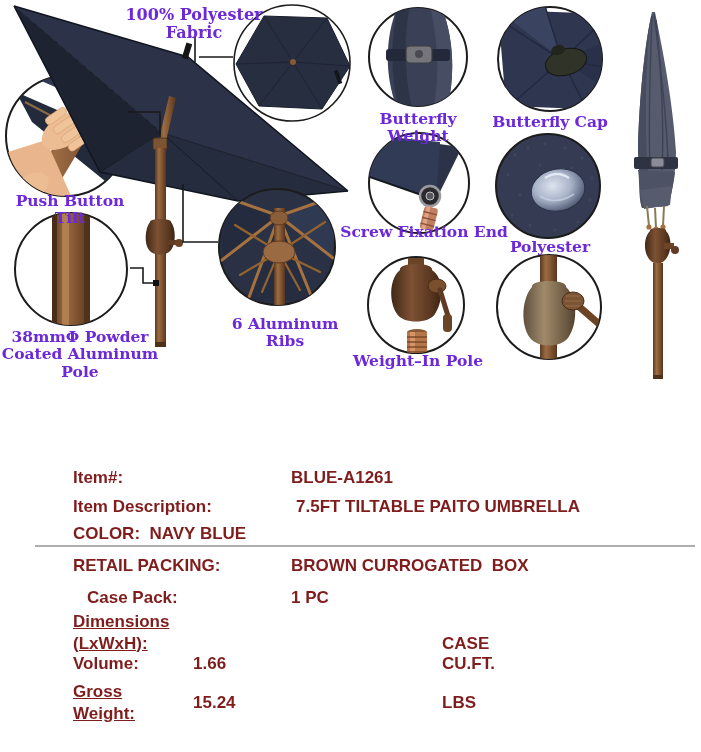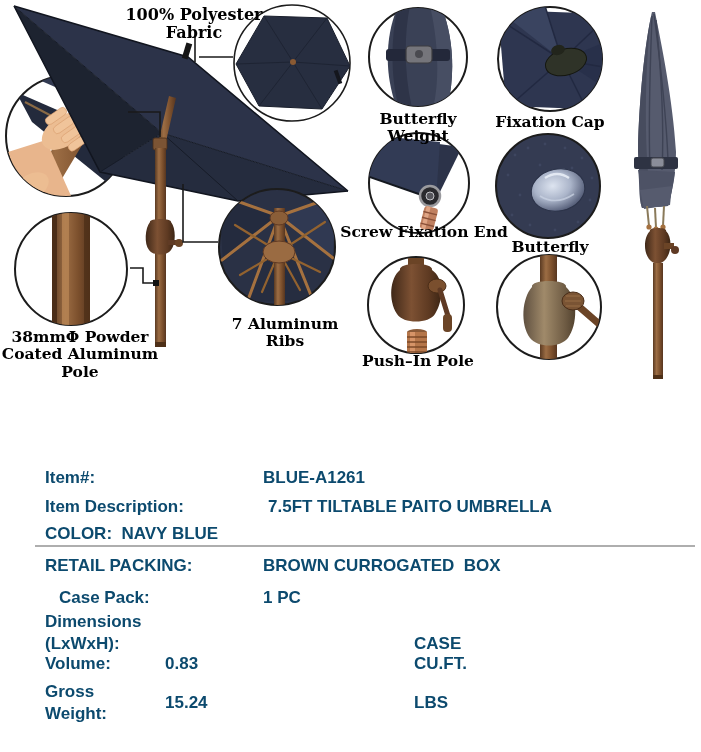--- a/index.html
+++ b/index.html
@@ -1,23 +1,23 @@
 <!DOCTYPE html>
 <html><head>
 <meta charset="utf-8">
 <style>
   html,body{margin:0;padding:0;background:#fff;}
   body{width:701px;height:752px;overflow:hidden;}
   .page{position:relative;width:701px;height:752px;background:#fff;font-family:"Liberation Sans",sans-serif;}
   .gfx{position:absolute;left:0;top:0;}
   .dlbl{position:absolute;font-family:"DejaVu Serif",serif;font-weight:bold;
-        font-size:15.5px;line-height:1.12;color:#000000;text-align:center;}
+        font-size:15.5px;line-height:1.12;color:#6d28d9;text-align:center;}
   .t{position:absolute;font-family:"Liberation Sans",sans-serif;font-weight:bold;
-     font-size:17px;color:#0c4a6e;line-height:1.28;white-space:pre;}
-  .t.wrap{white-space:normal;}
+     font-size:17px;color:#7f1d1d;line-height:1.28;white-space:pre;margin-left:28px;}
+  .t.wrap{white-space:normal;text-decoration:underline;}
   .divider{position:absolute;left:35px;top:545px;width:660px;height:2px;background:#aeaeae;}
 </style>
 </head>
 <body>
 
 <div class="page">
 
   <svg class="gfx" width="701" height="398" viewBox="0 0 701 398">
     <defs>
       <linearGradient id="gPole" x1="0" y1="0" x2="1" y2="0">
@@ -316,27 +316,28 @@
       <circle cx="663" cy="227" r="2.6" fill="#a5713f"></circle>
       <path d="M650,231 C648,227 668,227 666,231 C672,237 672,251 666,259 C661,265 654,265 649,259 C643,251 644,237 650,231 Z" fill="url(#gHousing)"></path>
       <rect x="664" y="243" width="10" height="6" fill="#6b4426"></rect>
       <circle cx="675" cy="250" r="4" fill="#5f3a24"></circle>
       <rect x="653" y="263" width="10" height="116" fill="url(#gPole)"></rect>
       <rect x="653" y="375" width="10" height="4" fill="#4e3018"></rect>
     </g>
   </svg>
 
   <div class="dlbl" style="left:124px;top:6px;width:140px;font-size:16px;">100% Polyester Fabric</div>
+  <div class="dlbl" style="left:5px;top:192px;width:130px;">Push Button Tilt</div>
   <div class="dlbl" style="left:-2px;top:328px;width:164px;">38mmΦ Powder Coated Aluminum Pole</div>
-  <div class="dlbl" style="left:213px;top:315px;width:144px;">7 Aluminum Ribs</div>
+  <div class="dlbl" style="left:213px;top:315px;width:144px;">6 Aluminum Ribs</div>
   <div class="dlbl" style="left:350px;top:110px;width:136px;">Butterfly Weight</div>
-  <div class="dlbl" style="left:490px;top:113px;width:120px;">Fixation Cap</div>
+  <div class="dlbl" style="left:490px;top:113px;width:120px;">Butterfly Cap</div>
   <div class="dlbl" style="left:340px;top:223px;width:168px;">Screw Fixation End</div>
-  <div class="dlbl" style="left:494px;top:238px;width:112px;">Butterfly</div>
-  <div class="dlbl" style="left:352px;top:352px;width:132px;">Push–In Pole</div>
+  <div class="dlbl" style="left:494px;top:238px;width:112px;">Polyester</div>
+  <div class="dlbl" style="left:352px;top:352px;width:132px;">Weight–In Pole</div>
 
   <div>
     <span class="t" style="left:45px;top:467px;">Item#:</span>
     <span class="t" style="left:263px;top:467px;">BLUE-A1261</span>
 
     <span class="t" style="left:45px;top:496px;">Item Description:</span>
     <span class="t" style="left:268px;top:496px;">7.5FT TILTABLE PAITO UMBRELLA</span>
 
     <span class="t" style="left:45px;top:523px;">COLOR:  NAVY BLUE</span>
 
@@ -345,21 +346,21 @@
     <span class="t" style="left:45px;top:555px;">RETAIL PACKING:</span>
     <span class="t" style="left:263px;top:555px;">BROWN CURROGATED  BOX</span>
 
     <span class="t" style="left:59px;top:587px;">Case Pack:</span>
     <span class="t" style="left:263px;top:587px;">1 PC</span>
 
     <span class="t wrap" style="left:45px;top:611px;width:115px;">Dimensions (LxWxH):</span>
     <span class="t" style="left:414px;top:633px;">CASE</span>
 
     <span class="t" style="left:45px;top:653px;">Volume:</span>
-    <span class="t" style="left:165px;top:653px;">0.83</span>
+    <span class="t" style="left:165px;top:653px;">1.66</span>
     <span class="t" style="left:414px;top:653px;">CU.FT.</span>
 
     <span class="t wrap" style="left:45px;top:681px;width:80px;">Gross Weight:</span>
     <span class="t" style="left:165px;top:692px;">15.24</span>
     <span class="t" style="left:414px;top:692px;">LBS</span>
   </div>
 
 </div>
 
 </body></html>

